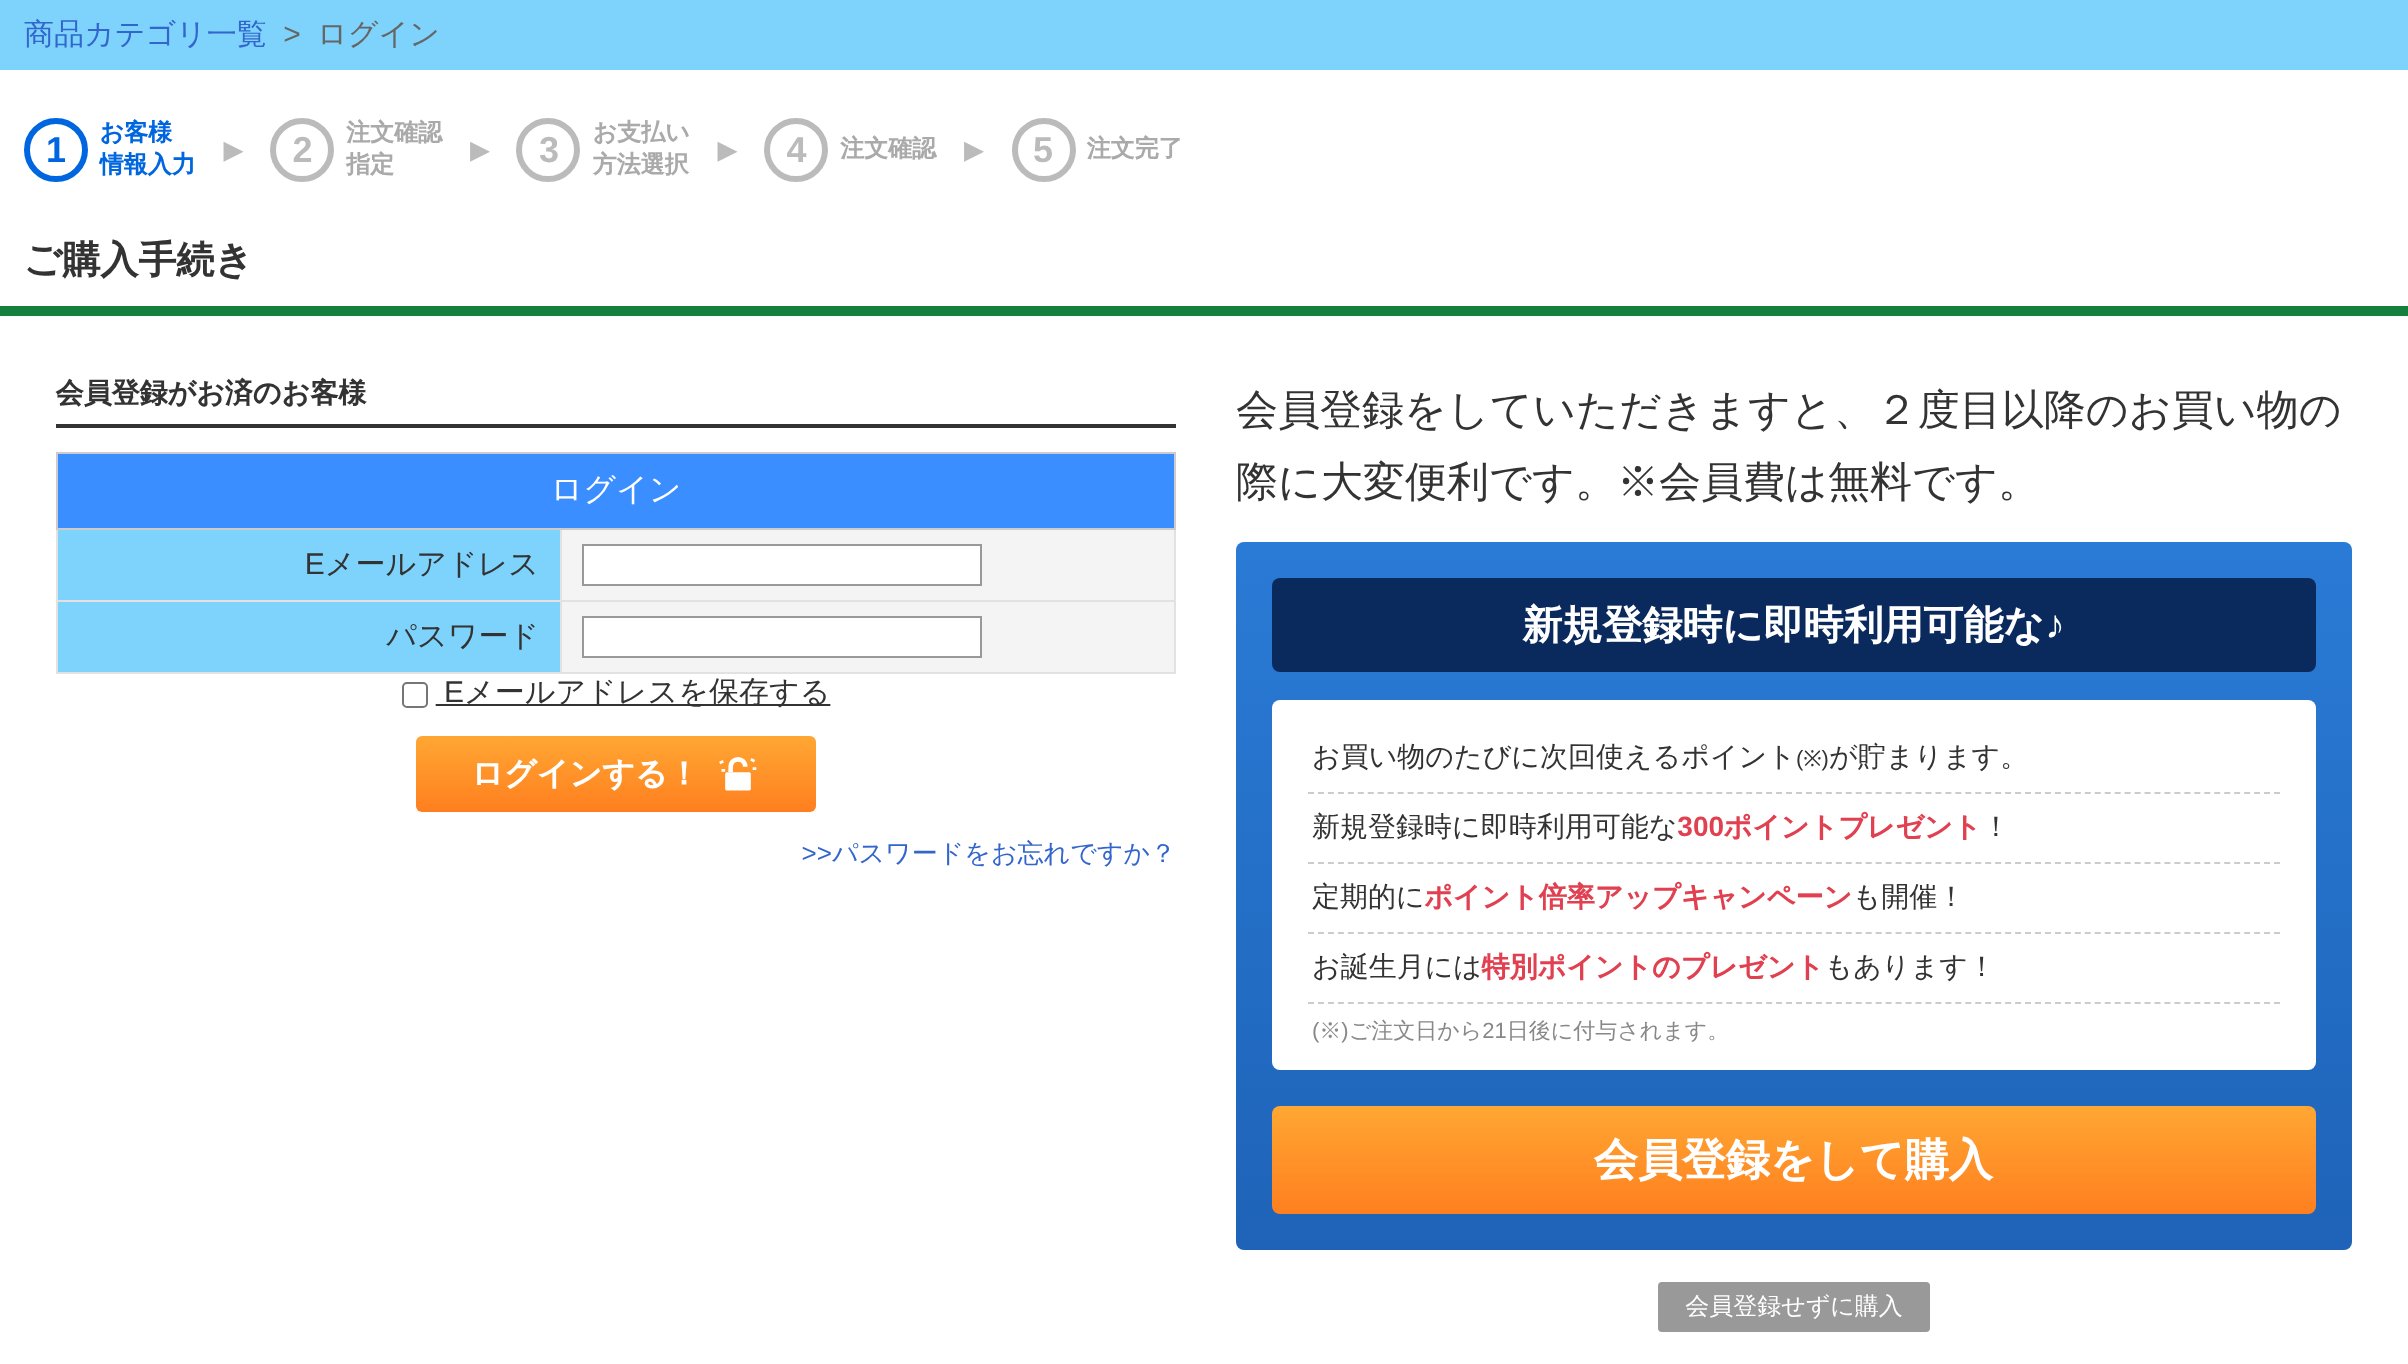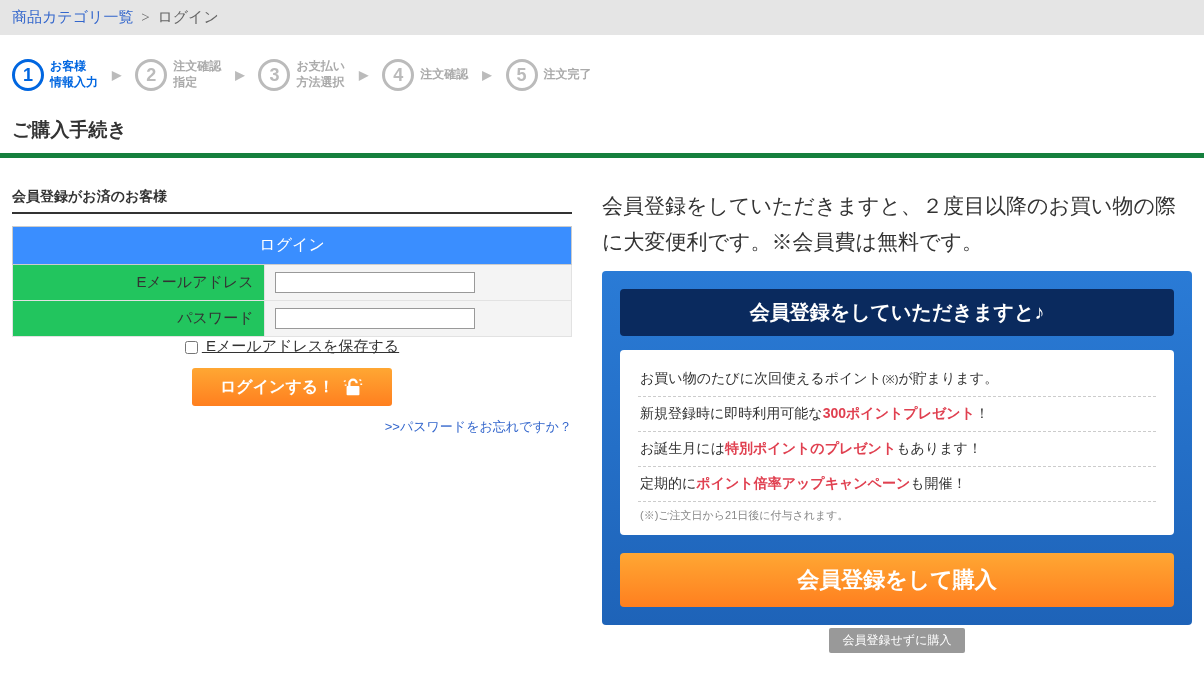--- a/index.html
+++ b/index.html
@@ -1,41 +1,41 @@
 <!DOCTYPE html>
 <html><head>
   <meta charset="utf-8">
   <style>
     * { box-sizing: border-box; margin: 0; padding: 0; }
     body { font-family: "Hiragino Kaku Gothic ProN", "Meiryo", sans-serif; font-size: 14px; color: #333; background: #fff; }
     
-    .breadcrumb { background: #e5e5e5; padding: 8px 12px; font-size: 15px; font-family: Liberation Serif, serif; }
+    .breadcrumb { background: #7dd3fc; padding: 8px 12px; font-size: 15px; }
     .breadcrumb a { color: #3366cc; text-decoration: none; }
     .breadcrumb .sep { color: #666; margin: 0 4px; }
     .breadcrumb .current { color: #666; }
     
     .steps { display: flex; align-items: center; gap: 14px; padding: 24px 12px 18px; }
     .step { display: flex; align-items: center; gap: 6px; }
     .step-circle { width: 32px; height: 32px; border-radius: 50%; border: 3px solid #bbb; display: flex; align-items: center; justify-content: center; font-weight: bold; font-size: 18px; color: #bbb; }
     .step-label { font-size: 12px; line-height: 1.3; color: #aaa; font-weight: bold; }
     .step.active .step-circle { border-color: #0066e0; color: #0066e0; }
     .step.active .step-label { color: #0066e0; }
     .step-arrow { color: #bbb; font-size: 12px; font-weight: bold; }
     
     .page-title { font-size: 19px; font-weight: bold; padding: 8px 12px 10px; border-bottom: 5px solid #15803d; margin-bottom: 30px; }
     
-    .columns { display: flex; gap: 30px; padding: 0 12px; align-items: flex-start; }
+    .columns { display: flex; gap: 30px; padding: 0 28px; align-items: flex-start; }
     .col-left { flex: 0 0 560px; }
     .col-right { flex: 1; }
     
     .section-heading { font-size: 14px; font-weight: bold; padding-bottom: 6px; border-bottom: 2px solid #333; margin-bottom: 12px; }
     
     .login-table { width: 100%; border-collapse: collapse; }
     .login-header { background: #3a8eff; color: #fff; text-align: center; padding: 8px; font-size: 16px; border: 1px solid #ccc; }
-    .login-row-label { background: #22c55e; text-align: right; padding: 8px 10px; border: 1px solid #e2e2e2; width: 45%; font-size: 15px; }
+    .login-row-label { background: #7dd3fc; text-align: right; padding: 8px 10px; border: 1px solid #e2e2e2; width: 45%; font-size: 15px; }
     .login-row-input { background: #f4f4f4; padding: 6px 10px; border: 1px solid #e2e2e2; }
     .login-row-input input { width: 200px; padding: 2px 4px; border: 1px solid #999; font-size: 13px; }
     
     .login-save-row { text-align: center; font-size: 15px; text-decoration: underline; }
     .login-save-row input { vertical-align: middle; margin-right: 4px; }
     
     .login-btn-wrap { text-align: center; margin-top: 12px; }
     .login-btn { display: inline-flex; align-items: center; justify-content: flex-start; gap: 8px; background: linear-gradient(#ffa733, #ff7f1f); color: #fff; font-weight: bold; font-size: 16px; padding: 8px 28px; border: none; border-radius: 3px; cursor: pointer; }
     .login-btn svg { width: 22px; height: 22px; }
     
@@ -46,21 +46,21 @@
     
     .promo-box { background: linear-gradient(#2a7bd6, #1e63b8); border-radius: 4px; padding: 18px; }
     .promo-header { background: #0a2a5e; color: #fff; text-align: center; font-size: 20px; font-weight: bold; padding: 10px; border-radius: 4px; margin-bottom: 14px; }
     .promo-list { background: #fff; border-radius: 4px; padding: 12px 18px; margin-bottom: 18px; }
     .promo-item { padding: 8px 2px; border-bottom: 1px dashed #ccc; font-size: 14px; }
     .promo-item:last-of-type { border-bottom: none; }
     .promo-note { font-size: 11px; color: #888; padding: 6px 2px 0; }
     .hl-red { color: #e04050; font-weight: bold; }
     .register-btn { display: block; width: 100%; background: linear-gradient(#ffa733, #ff7f1f); color: #fff; font-size: 22px; font-weight: bold; text-align: center; padding: 12px; border: none; border-radius: 4px; cursor: pointer; }
     
-    .guest-btn-wrap { text-align: center; margin-top: 3px; }
+    .guest-btn-wrap { text-align: center; margin-top: 16px; }
     .guest-btn { display: inline-block; background: #999; color: #fff; font-size: 12px; padding: 4px 14px; border: none; border-radius: 2px; cursor: pointer; }
   </style>
 </head>
 <body>
 
 <div class="breadcrumb">
   <a href="#">商品カテゴリ一覧</a>
   <span class="sep">&gt;</span>
   <span class="current">ログイン</span>
 </div>
@@ -133,33 +133,33 @@
     </div>
     <div class="forgot-link">
       <a href="#">&gt;&gt;パスワードをお忘れですか？</a>
     </div>
   </div>
 
   <div class="col-right">
     <p class="new-user-text">会員登録をしていただきますと、２度目以降のお買い物の際に大変便利です。※会員費は無料です。</p>
 
     <div class="promo-box">
-      <div class="promo-header">会員登録をしていただきますと♪</div>
+      <div class="promo-header">新規登録時に即時利用可能な♪</div>
       <div class="promo-list">
         <div class="promo-item">
           <span>お買い物のたびに次回使えるポイント</span><span style="font-size:11px">(※)</span><span>が貯まります。</span>
         </div>
         <div class="promo-item">
           <span>新規登録時に即時利用可能な</span><span class="hl-red">300ポイントプレゼント</span><span>！</span>
         </div>
         <div class="promo-item">
-          <span>お誕生月には</span><span class="hl-red">特別ポイントのプレゼント</span><span>もあります！</span>
+          <span>定期的に</span><span class="hl-red">ポイント倍率アップキャンペーン</span><span>も開催！</span>
         </div>
         <div class="promo-item">
-          <span>定期的に</span><span class="hl-red">ポイント倍率アップキャンペーン</span><span>も開催！</span>
+          <span>お誕生月には</span><span class="hl-red">特別ポイントのプレゼント</span><span>もあります！</span>
         </div>
         <div class="promo-note">(※)ご注文日から21日後に付与されます。</div>
       </div>
       <button class="register-btn">会員登録をして購入</button>
     </div>
 
     <div class="guest-btn-wrap">
       <button class="guest-btn">会員登録せずに購入</button>
     </div>
   </div>

